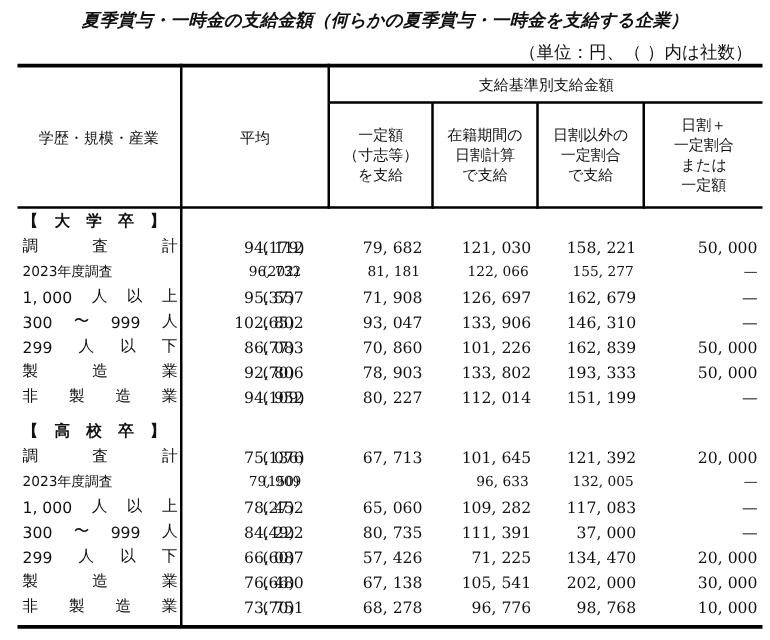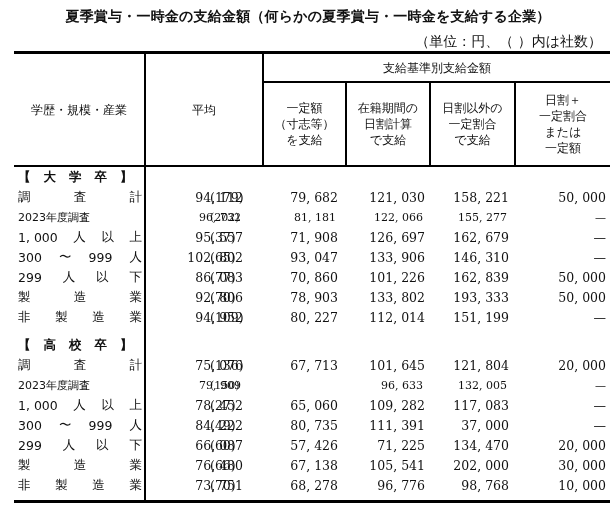--- a/index.html
+++ b/index.html
@@ -1,19 +1,19 @@
 <!DOCTYPE html>
 <html><head>
 <meta charset="utf-8">
 <style>
   html, body { margin: 0; padding: 0; background: #ffffff; }
   body { width: 616px; height: 512px; position: relative; overflow: hidden;
          font-family: "DejaVu Serif", "Liberation Serif", serif; color: #111; }
   .title { position: absolute; left: 0; top: 8px; width: 616px; text-align: center;
-           font-family: "DejaVu Sans", sans-serif; font-weight: bold; font-size: 14px; letter-spacing: 0.2px; }
+           font-family: "DejaVu Sans", sans-serif; font-weight: bold; font-size: 14px; letter-spacing: 0.2px; font-style: italic; }
   .unit { position: absolute; right: 14px; top: 33px; font-size: 14px;
           font-family: "DejaVu Sans", sans-serif; }
   .tbl { position: absolute; left: 14px; top: 51px; width: 596px; height: 452px; }
   .hline { position: absolute; background: #000; }
   .vline { position: absolute; background: #000; width: 2px; }
   .hdr { position: absolute; display: flex; align-items: center; justify-content: center;
          text-align: center; font-family: "DejaVu Sans", sans-serif; font-size: 12px; line-height: 16px; }
   .row { position: absolute; left: 0; width: 596px; height: 19px; font-size: 12.5px; }
   .row.sub { font-size: 11px; }
   .lbl { position: absolute; left: 4px; width: 124px; top: 0; height: 19px;
@@ -191,21 +191,21 @@
       <div class="row" style="top: 305px;">
         <div class="lbl">
           <span>調</span>
           <span>査</span>
           <span>計</span>
         </div>
         <div class="cell c-avg">75, 076</div>
         <div class="cell c-cnt">(136)</div>
         <div class="cell c1">67, 713</div>
         <div class="cell c2">101, 645</div>
-        <div class="cell c3">121, 804</div>
+        <div class="cell c3">121, 392</div>
         <div class="cell c4">20, 000</div>
       </div>
       <div class="row sub" style="top: 325px;">
         <div class="lbl center">
           <span>2023年度調査</span>
         </div>
         <div class="cell c-avg">79, 909</div>
         <div class="cell c-cnt">(150)</div>
         <div class="cell c2">96, 633</div>
         <div class="cell c3">132, 005</div>

